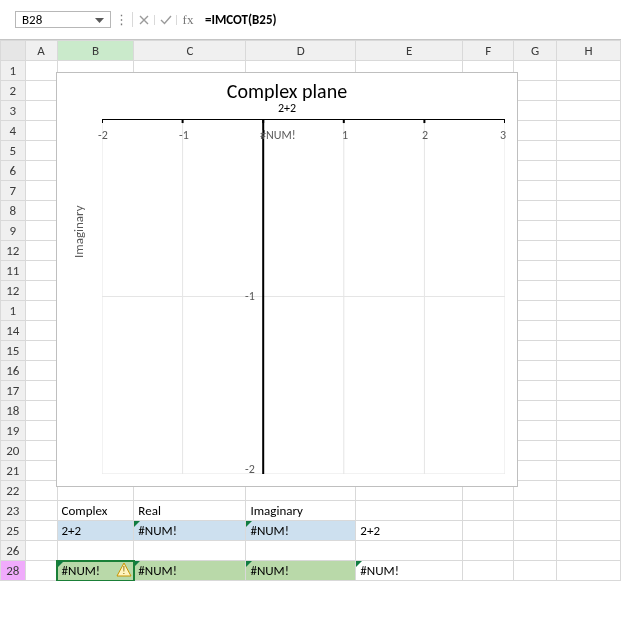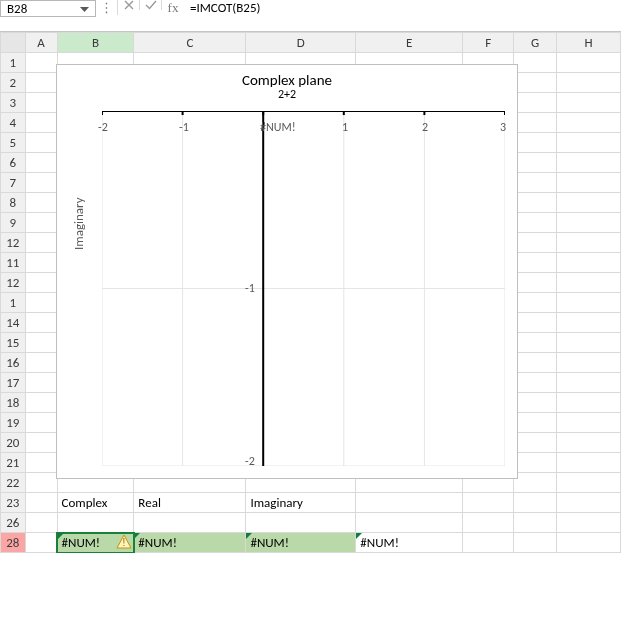--- a/index.html
+++ b/index.html
@@ -6,24 +6,25 @@
   body {
     margin: 0;
     font-family: Calibri, 'Segoe UI', Arial, sans-serif;
     font-size: 13px;
     background: #fff;
     color: #000;
     width: 621px;
   }
   .formula-bar {
     display: flex;
-    align-items: flex-start;
+    align-items: center;
     border-bottom: 1px solid #c5c5c5;
     background: #fff;
-    height: 32px;
+    height: 40px;
+    padding-left: 15px;
   }
   .namebox {
     width: 96px;
     border: 1px solid #b7b7b7;
     display: flex;
     align-items: center;
     padding: 0 6px;
     background: #fff;
     justify-content: space-between;
   }
@@ -48,20 +49,21 @@
   .cancel svg path { stroke:#9a9a9a; }
   .accept svg path { stroke:#9a9a9a; }
   .formula-input {
     flex: 1;
     border: none;
     padding: 0 6px;
     font-size: 13px;
     outline: none;
     font-family: Calibri, Arial, sans-serif;
     color:#000;
+    font-weight:bold;
   }
   .grid-wrap { position: relative; }
   table.sheet {
     border-collapse: collapse;
     table-layout: fixed;
     width: 621px;
   }
   table.sheet th, table.sheet td {
     border: 1px solid #d9d9d9;
     padding: 0;
@@ -80,21 +82,21 @@
   table.sheet thead th.corner {
     background: #e6e6e6;
   }
   table.sheet thead th.active {
     background: #caeacb;
   }
   table.sheet tbody th {
     text-align: center;
   }
   table.sheet tbody th.active {
-    background: #fca5a5;
+    background: #f0abfc;
     margin-top: 16px;
   }
   col.rowhdr { width: 23px; }
   col.cA { width: 30px; }
   col.cB { width: 72px; }
   col.cC { width: 105px; }
   col.cD { width: 103px; }
   col.cE { width: 100px; }
   col.cF { width: 48px; }
   col.cG { width: 40px; }
@@ -136,21 +138,21 @@
     left: 56px;
     top: 32px;
     width: 462px;
     height: 415px;
     background: #fff;
     border: 1px solid #bfbfbf;
     z-index: 30;
   }
   .chart-title {
     text-align: center;
-    font-size: 15px;
+    font-size: 20px;
     padding-top: 6px;
     color:#000;
   }
   .chart-sub {
     text-align: center;
     font-size: 12px;
     margin-top: -2px;
   }
   .ylabel {
     position: absolute;
@@ -481,20 +483,39 @@
             <div class="cell bold">Real</div>
           </td>
           <td>
             <div class="cell bold">Imaginary</div>
           </td>
           <td></td>
           <td></td>
           <td></td>
           <td></td>
         </tr>
+        <tr class="row25">
+          <th>25</th>
+          <td style="background: rgb(255, 255, 255);"></td>
+          <td>
+            <div class="cell">2+2</div>
+          </td>
+          <td class="green-flag">
+            <div class="cell">#NUM!</div>
+          </td>
+          <td class="green-flag">
+            <div class="cell">#NUM!</div>
+          </td>
+          <td style="background: rgb(255, 255, 255);">
+            <div class="cell">2+2</div>
+          </td>
+          <td style="background: rgb(255, 255, 255);"></td>
+          <td style="background: rgb(255, 255, 255);"></td>
+          <td style="background: rgb(255, 255, 255);"></td>
+        </tr>
         <tr>
           <th>26</th>
           <td></td>
           <td></td>
           <td></td>
           <td></td>
           <td></td>
           <td></td>
           <td></td>
           <td></td>

